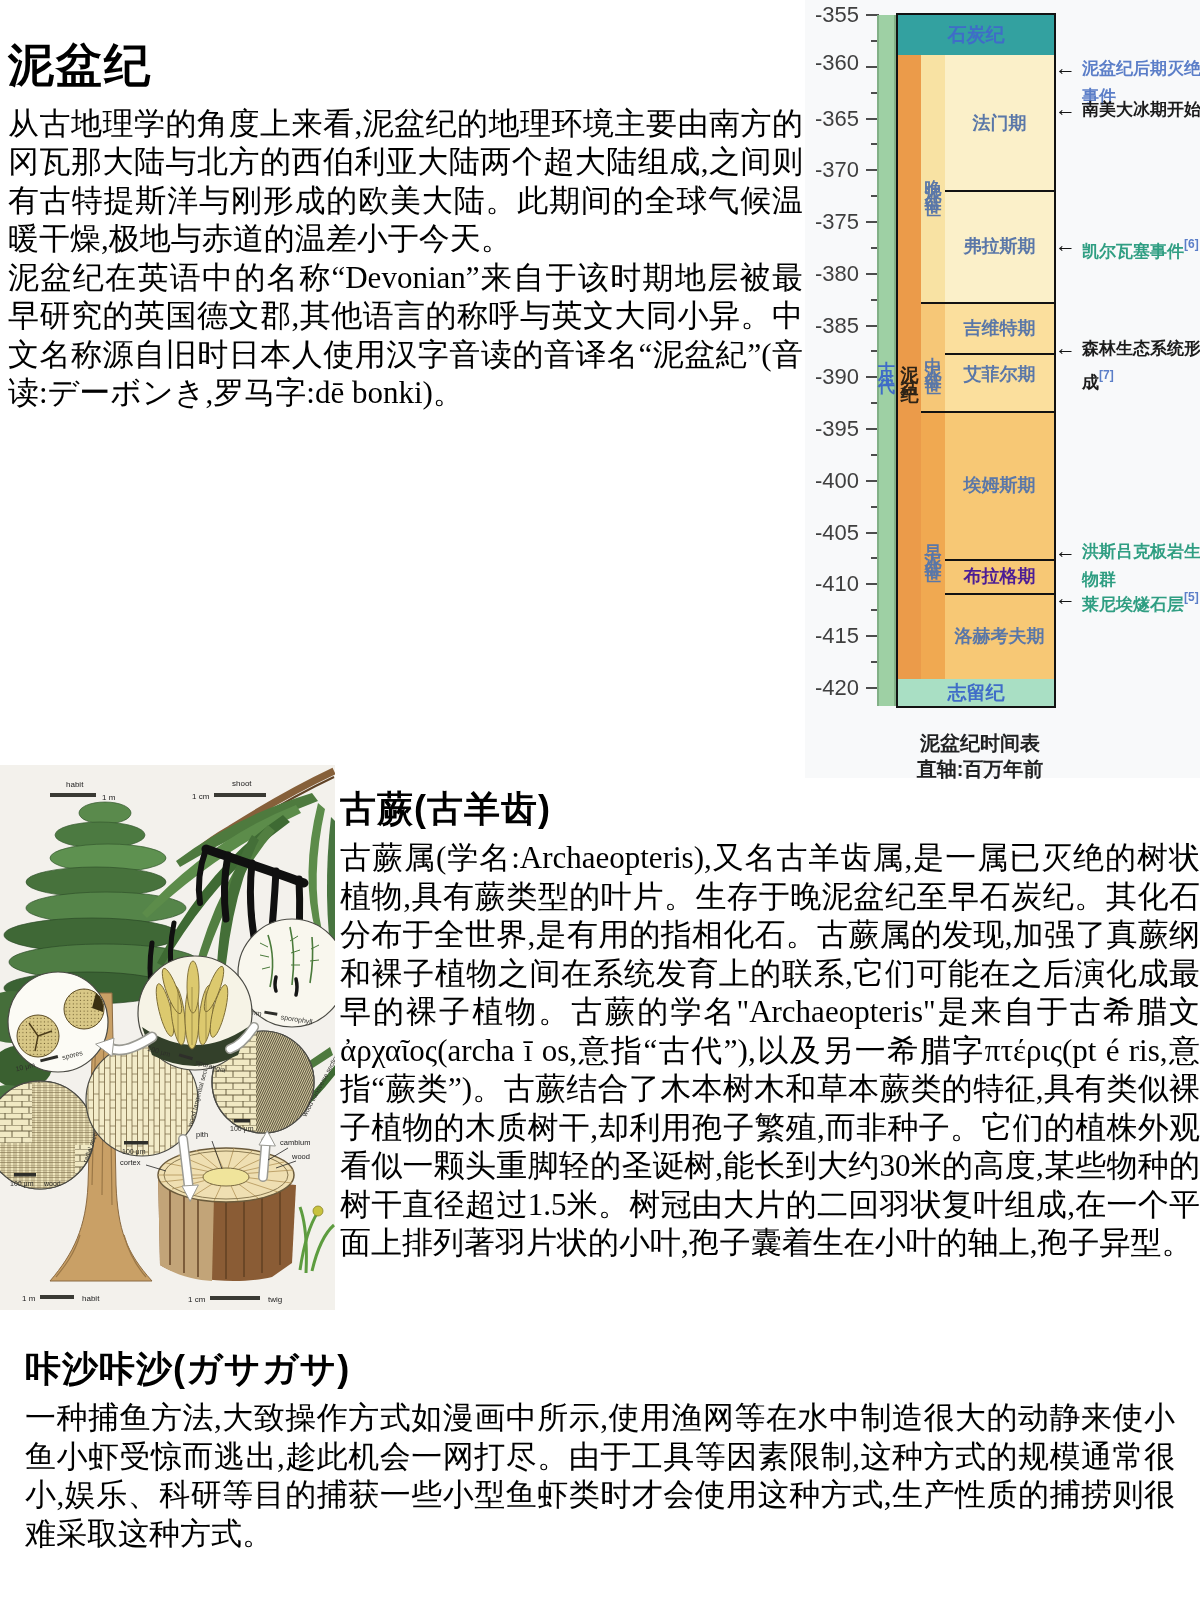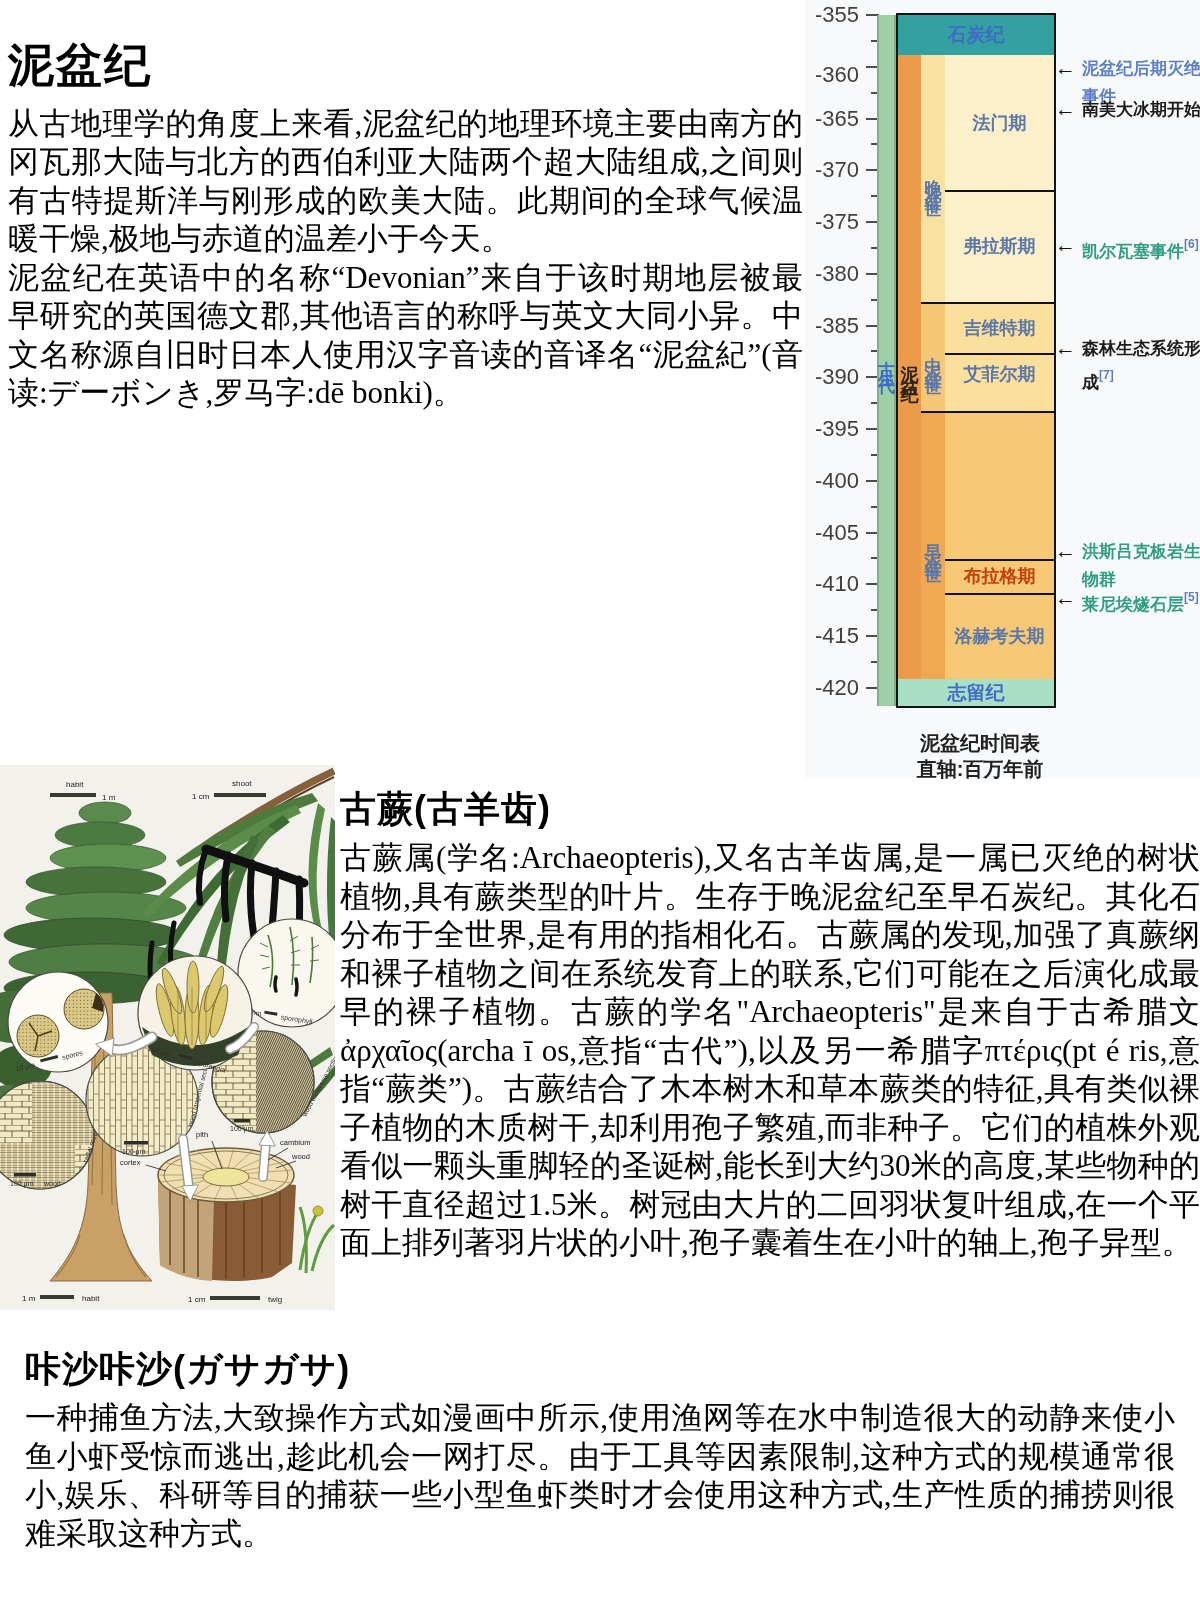--- a/index.html
+++ b/index.html
@@ -72,21 +72,21 @@
   <div class="body-text">
     <p>从古地理学的角度上来看,泥盆纪的地理环境主要由南方的冈瓦那大陆与北方的西伯利亚大陆两个超大陆组成,之间则有古特提斯洋与刚形成的欧美大陆。此期间的全球气候温暖干燥,极地与赤道的温差小于今天。</p>
     <p>泥盆纪在英语中的名称“Devonian”来自于该时期地层被最早研究的英国德文郡,其他语言的称呼与英文大同小异。中文名称源自旧时日本人使用汉字音读的音译名“泥盆紀”(音读:デーボンき,罗马字:dē bonki)。</p>
   </div>
 </section>
 
 <aside class="timeline">
   <div id="tl-plot">
       <div class="tick-label" style="top: 2px;">-355</div>
       <div class="tick tick-major" style="top: 14px;"></div>
-      <div class="tick-label" style="top: 62px;">-360</div>
+      <div class="tick-label" style="top: 50px;">-360</div>
       <div class="tick tick-major" style="top: 65.75px;"></div>
       <div class="tick-label" style="top: 105.5px;">-365</div>
       <div class="tick tick-major" style="top: 117.5px;"></div>
       <div class="tick-label" style="top: 157.25px;">-370</div>
       <div class="tick tick-major" style="top: 169.25px;"></div>
       <div class="tick-label" style="top: 209px;">-375</div>
       <div class="tick tick-major" style="top: 221px;"></div>
       <div class="tick-label" style="top: 260.75px;">-380</div>
       <div class="tick tick-major" style="top: 272.75px;"></div>
       <div class="tick-label" style="top: 312.5px;">-385</div>
@@ -143,21 +143,22 @@
           <div class="vtext" style="color: rgb(90, 119, 168); font-size: 17px;">中泥盆世</div>
         </div>
         <div class="stage-label" style="top: 286.695px; height: 51.75px; color: rgb(90, 119, 168);">吉维特期</div>
         <div class="stage-label" style="top: 338.445px; height: 41px; color: rgb(90, 119, 168);">艾菲尔期</div>
         <div class="line stage-line" style="top: 338.445px;"></div>
         <div class="line epoch-line" style="top: 286.695px;"></div>
         <div class="ecells" style="top: 396.405px; height: 268.065px; background: rgb(247, 200, 117);"></div>
         <div class="estrip" style="top: 396.405px; height: 268.065px; background: rgb(240, 169, 81);">
           <div class="vtext" style="color: rgb(90, 119, 168); font-size: 17px;">早泥盆世</div>
         </div>
-        <div class="stage-label" style="top: 544.41px; height: 34px; color: #c2410c;">布拉格期</div>
+        <div class="stage-label" style="top: 396.405px; height: 148.005px; color: rgb(90, 119, 168);">埃姆斯期</div>
+        <div class="stage-label" style="top: 544.41px; height: 34px; color: #4c1d95;">布拉格期</div>
         <div class="line stage-line" style="top: 544.41px;"></div>
         <div class="stage-label" style="top: 577.53px; height: 86.94px; color: rgb(90, 119, 168);">洛赫考夫期</div>
         <div class="line stage-line" style="top: 577.53px;"></div>
         <div class="line epoch-line" style="top: 396.405px;"></div>
       </div>
       <div class="ann" style="top: 54.82px; color: rgb(91, 126, 200);"><span class="ann-arrow">←</span>泥盆纪后期灭绝<br>事件</div>
       <div class="ann" style="top: 96.22px; color: rgb(27, 27, 27);"><span class="ann-arrow">←</span>南美大冰期开始</div>
       <div class="ann" style="top: 231.805px; color: rgb(47, 158, 130);"><span class="ann-arrow">←</span>凯尔瓦塞事件<sup>[6]</sup></div>
       <div class="ann" style="top: 335.305px; color: rgb(27, 27, 27);"><span class="ann-arrow">←</span>森林生态系统形<br>成<sup>[7]</sup></div>
       <div class="ann" style="top: 538.165px; color: rgb(47, 158, 130);"><span class="ann-arrow">←</span>洪斯吕克板岩生<br>物群</div>

